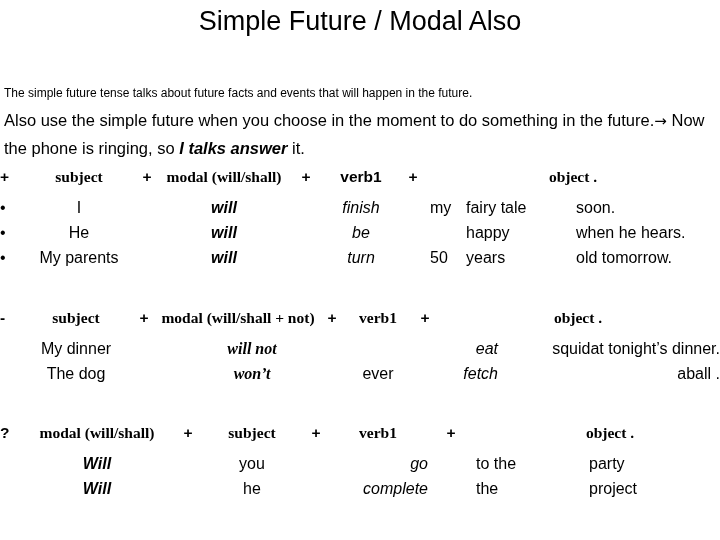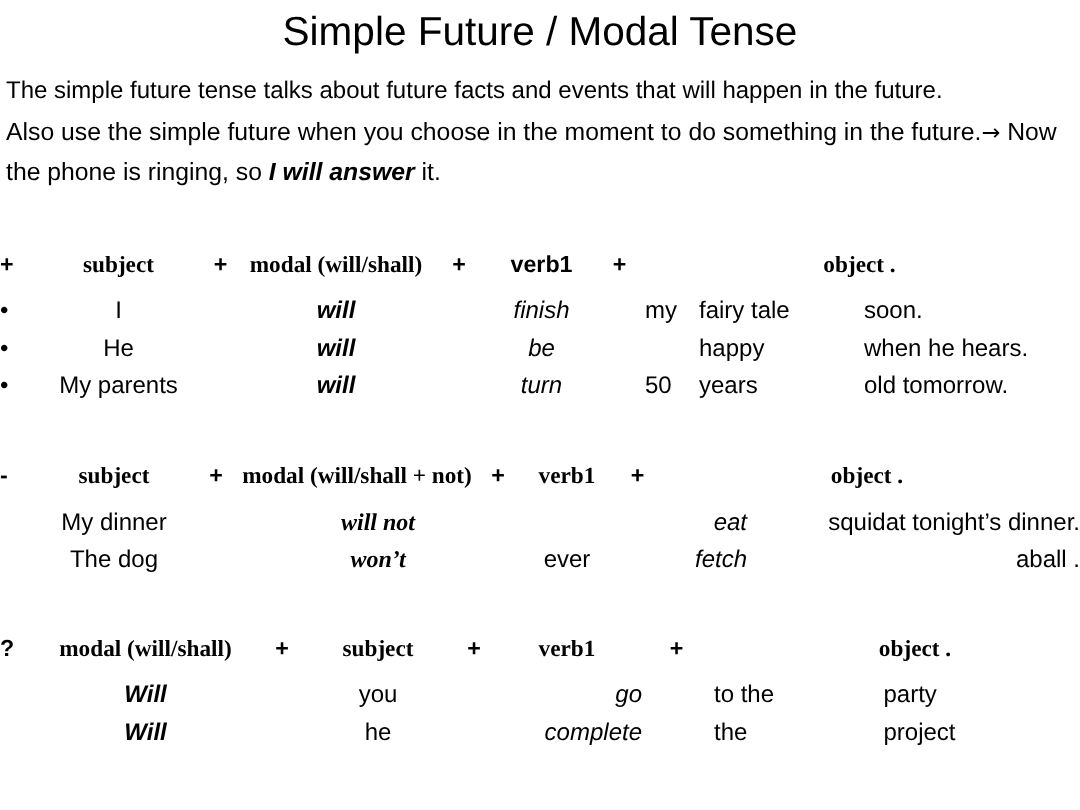--- a/index.html
+++ b/index.html
@@ -31,23 +31,24 @@
   }
 
   
   .intro {
     position: absolute;
     top: 50px;
     left: 4px;
     width: 712px;
   }
   .intro-line1 {
-    font-size: 16px;
+    font-size: 12px;
     line-height: 22px;
     white-space: nowrap;
+    margin-top: 32px;
   }
   .intro-line2 {
     font-size: 16.5px;
     line-height: 27px;
     padding-top: 3px;
   }
   .intro-line2 .em {
     font-style: italic;
     font-weight: bold;
   }
@@ -167,25 +168,25 @@
   .objgrid-qu { grid-template-columns: 66px 84px 120px; gap: 43px; }
   .objgrid-qu > span:nth-child(1) { text-align: left; padding-left: 2px; }
   .objgrid-qu > span:nth-child(2) { text-align: left; padding-left: 6px; }
   .objgrid-qu > span:nth-child(3) { text-align: left; padding-left: 18px; }
 
   .adv-cell { text-align: center; margin-top: 16px; }
 </style>
 </head>
 <body>
 
-<div class="slide-title">Simple Future / Modal Tense</div>
+<div class="slide-title">Simple Future / Modal Also</div>
 
 <div class="intro">
   <div class="intro-line1">The simple future tense talks about future facts and events that will happen in the future.</div>
-  <div class="intro-line2"><span> Also use the simple future when you choose in the moment to do something in the future.</span><span class="arrow-glyph">→</span> <span>Now the phone is ringing, so</span> <span class="em">I will answer</span> <span>it.</span></div>
+  <div class="intro-line2"><span> Also use the simple future when you choose in the moment to do something in the future.</span><span class="arrow-glyph">→</span> <span>Now the phone is ringing, so</span> <span class="em">I talks answer</span> <span>it.</span></div>
 </div>
 
 <div class="pattern-block block-affirmative">
   <table class="pattern">
     <colgroup>
       <col class="af-c0">
         <col class="af-c1">
         <col class="af-c2">
         <col class="af-c3">
       <col class="af-c4">

